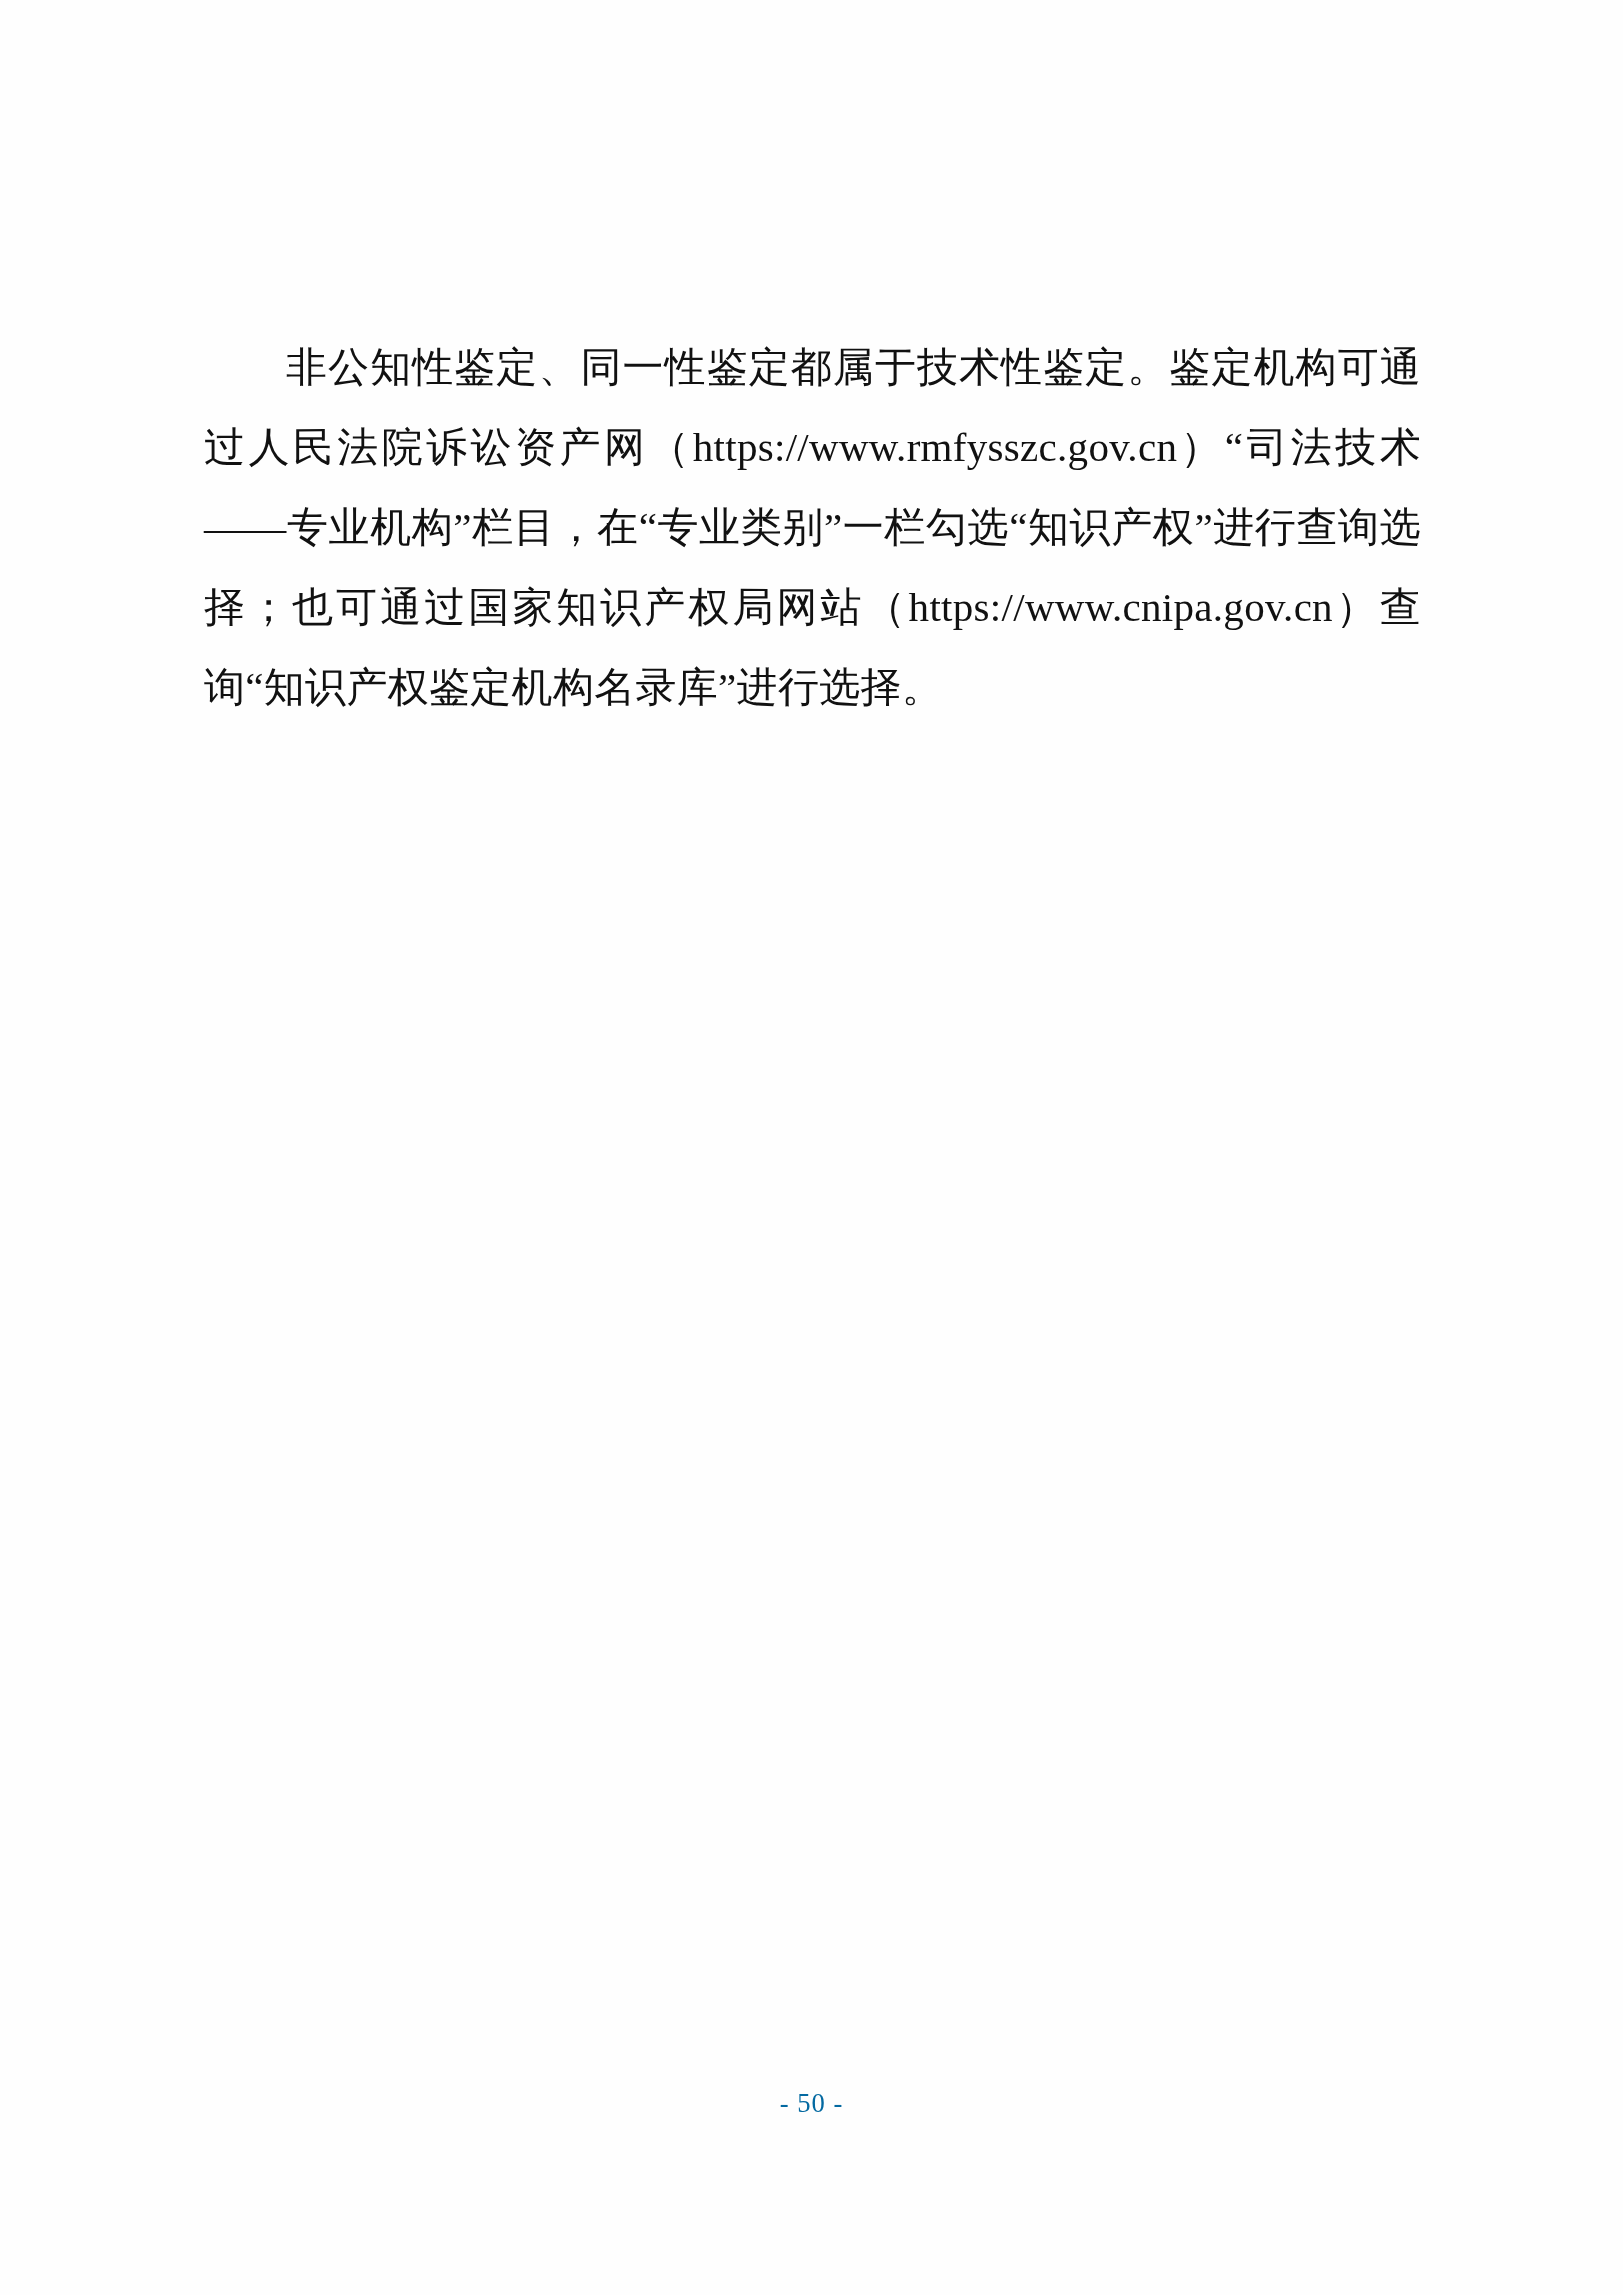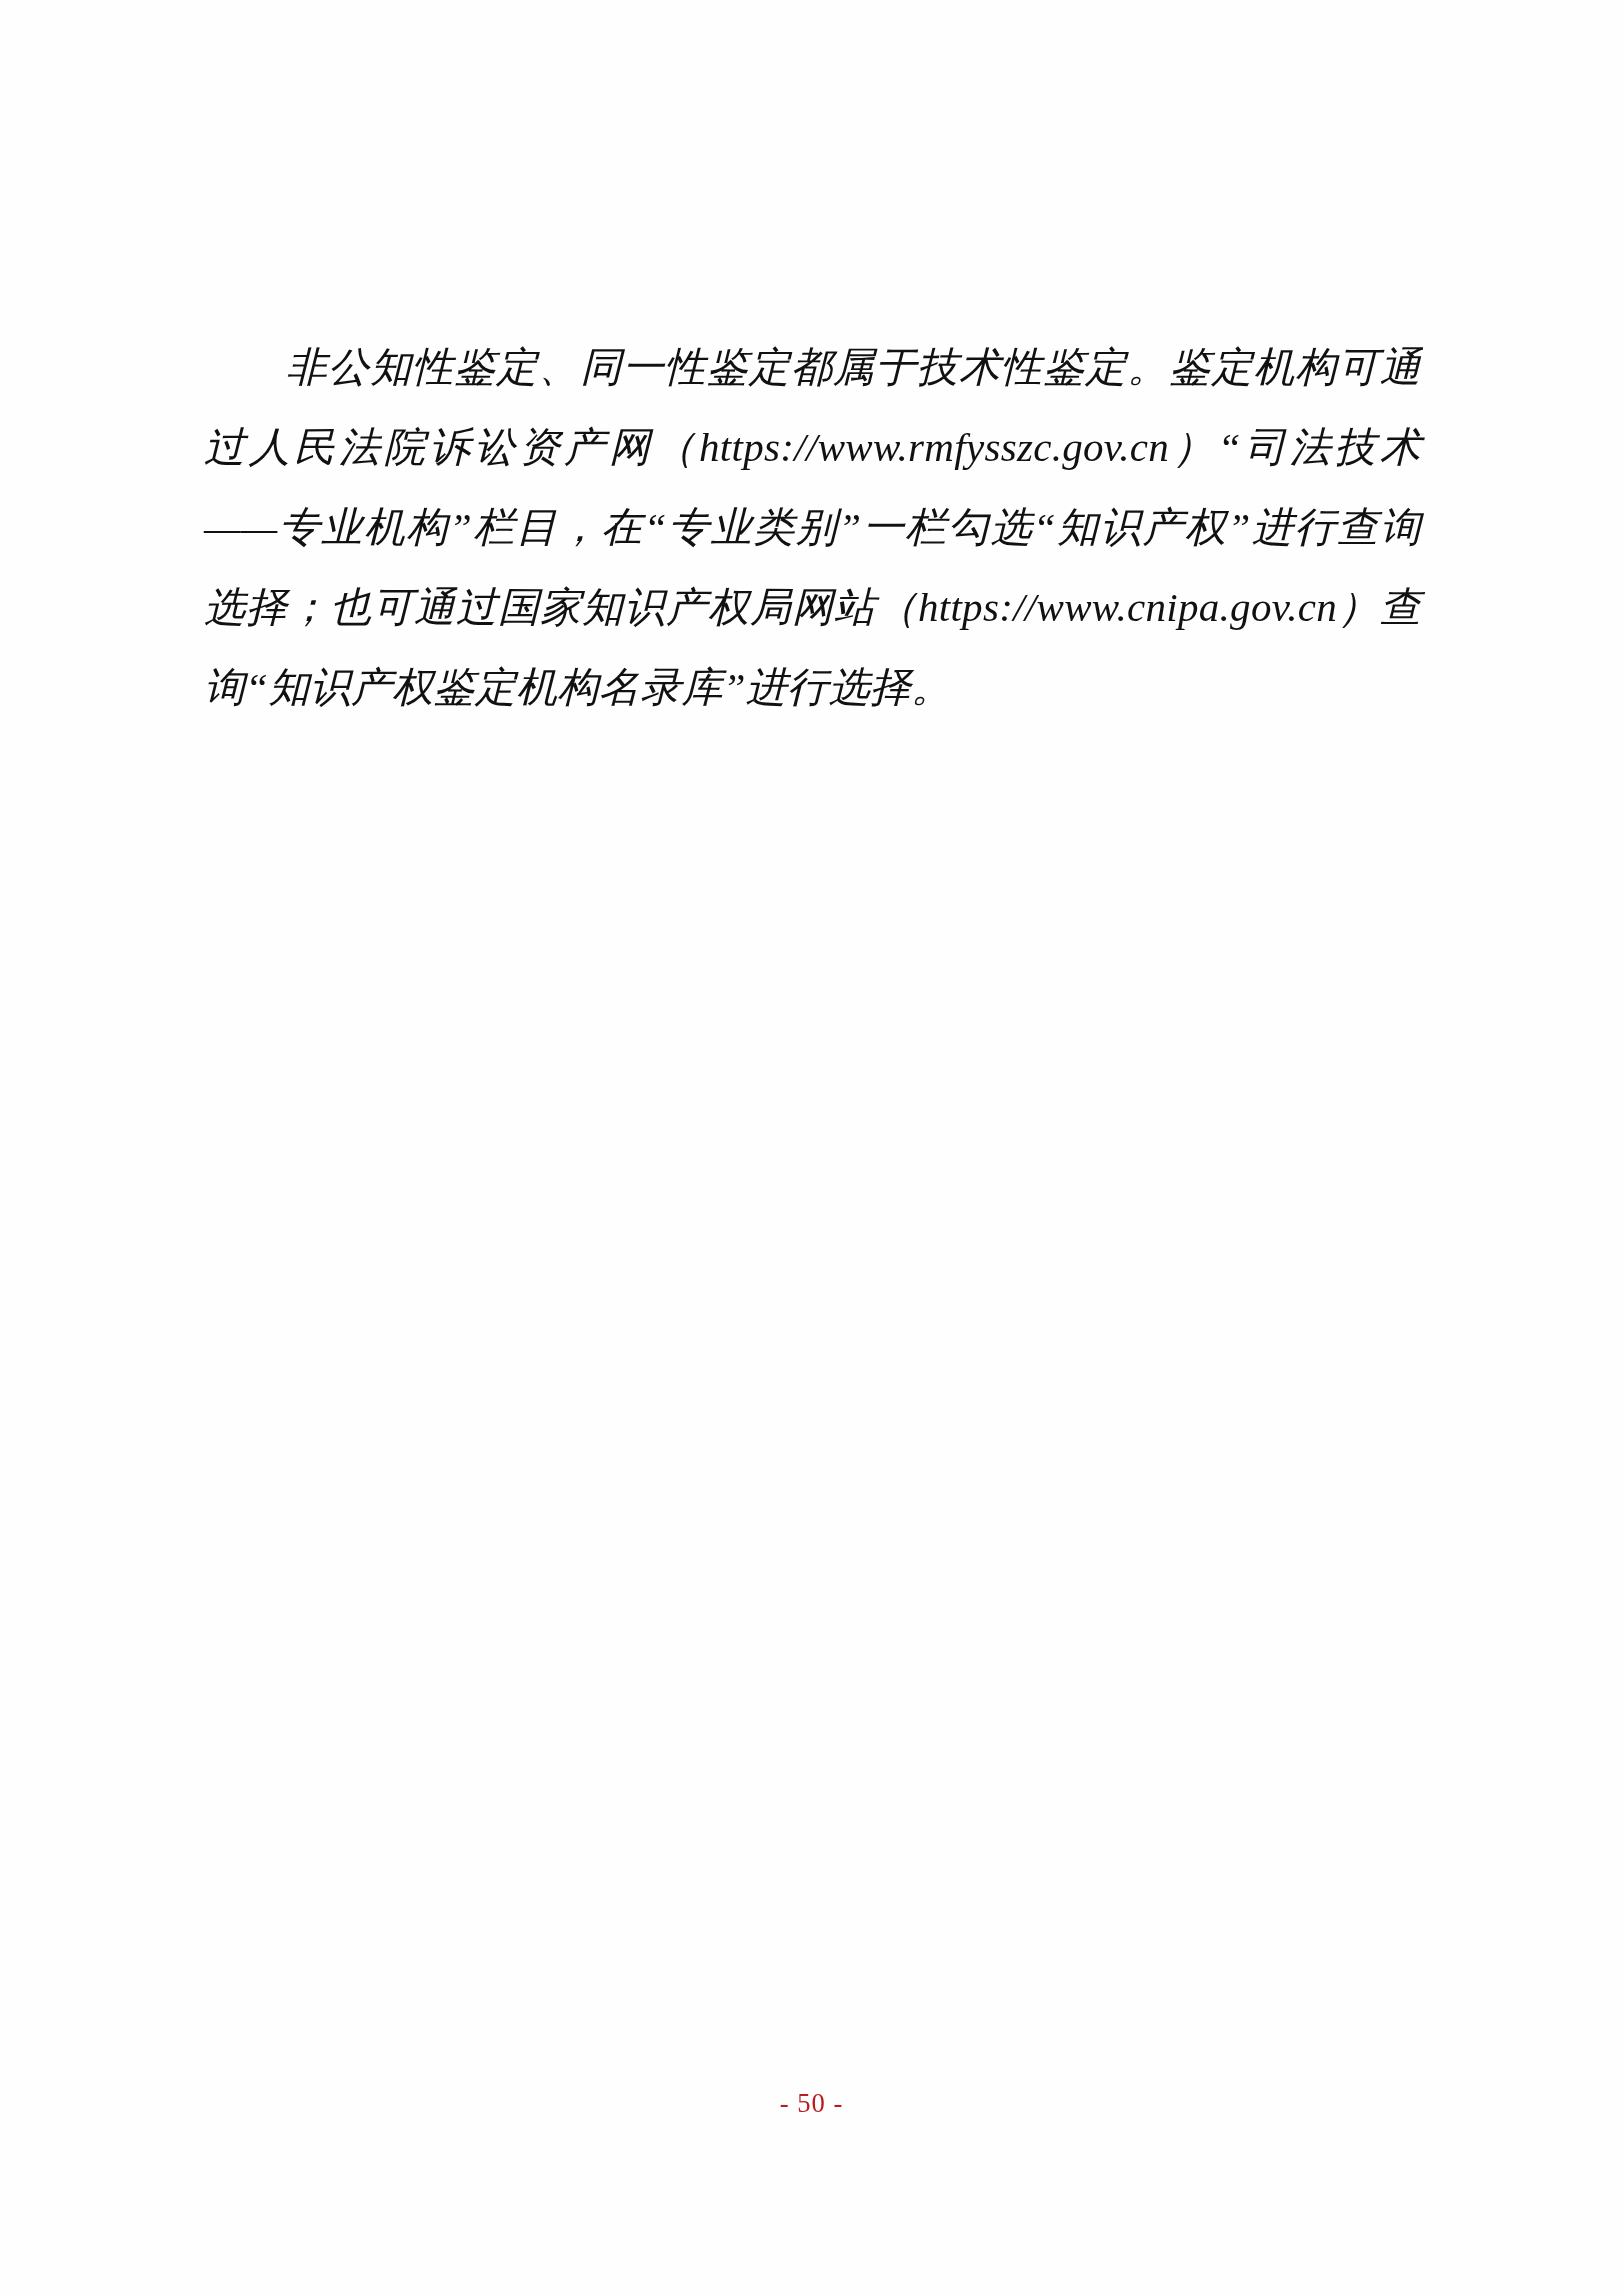--- a/index.html
+++ b/index.html
@@ -28,33 +28,32 @@
   }
   .para {
     font-family: "Liberation Serif", serif;
     font-size: 41px;
     line-height: 80px;
     text-align: justify;
     text-justify: inter-ideograph;
     text-indent: 82px;
     color: #111111;
     letter-spacing: 0.3px;
-    font-style: italic;
   }
   .footer {
     position: absolute;
     left: 0;
     right: 0;
     top: 2088px;
     text-align: center;
   }
   .page-number {
     font-family: "Liberation Serif", serif;
     font-size: 26.6px;
-    color: #b91c1c;
+    color: #0369a1;
     letter-spacing: 1px;
   }
 </style>
 </head>
 <body>
 
 <div class="page">
 
   <div class="content">
     <p class="para">非公知性鉴定、同一性鉴定都属于技术性鉴定。鉴定机构可通过人民法院诉讼资产网（https://www.rmfysszc.gov.cn）“司法技术——专业机构”栏目，在“专业类别”一栏勾选“知识产权”进行查询选择；也可通过国家知识产权局网站（https://www.cnipa.gov.cn）查询“知识产权鉴定机构名录库”进行选择。</p>

